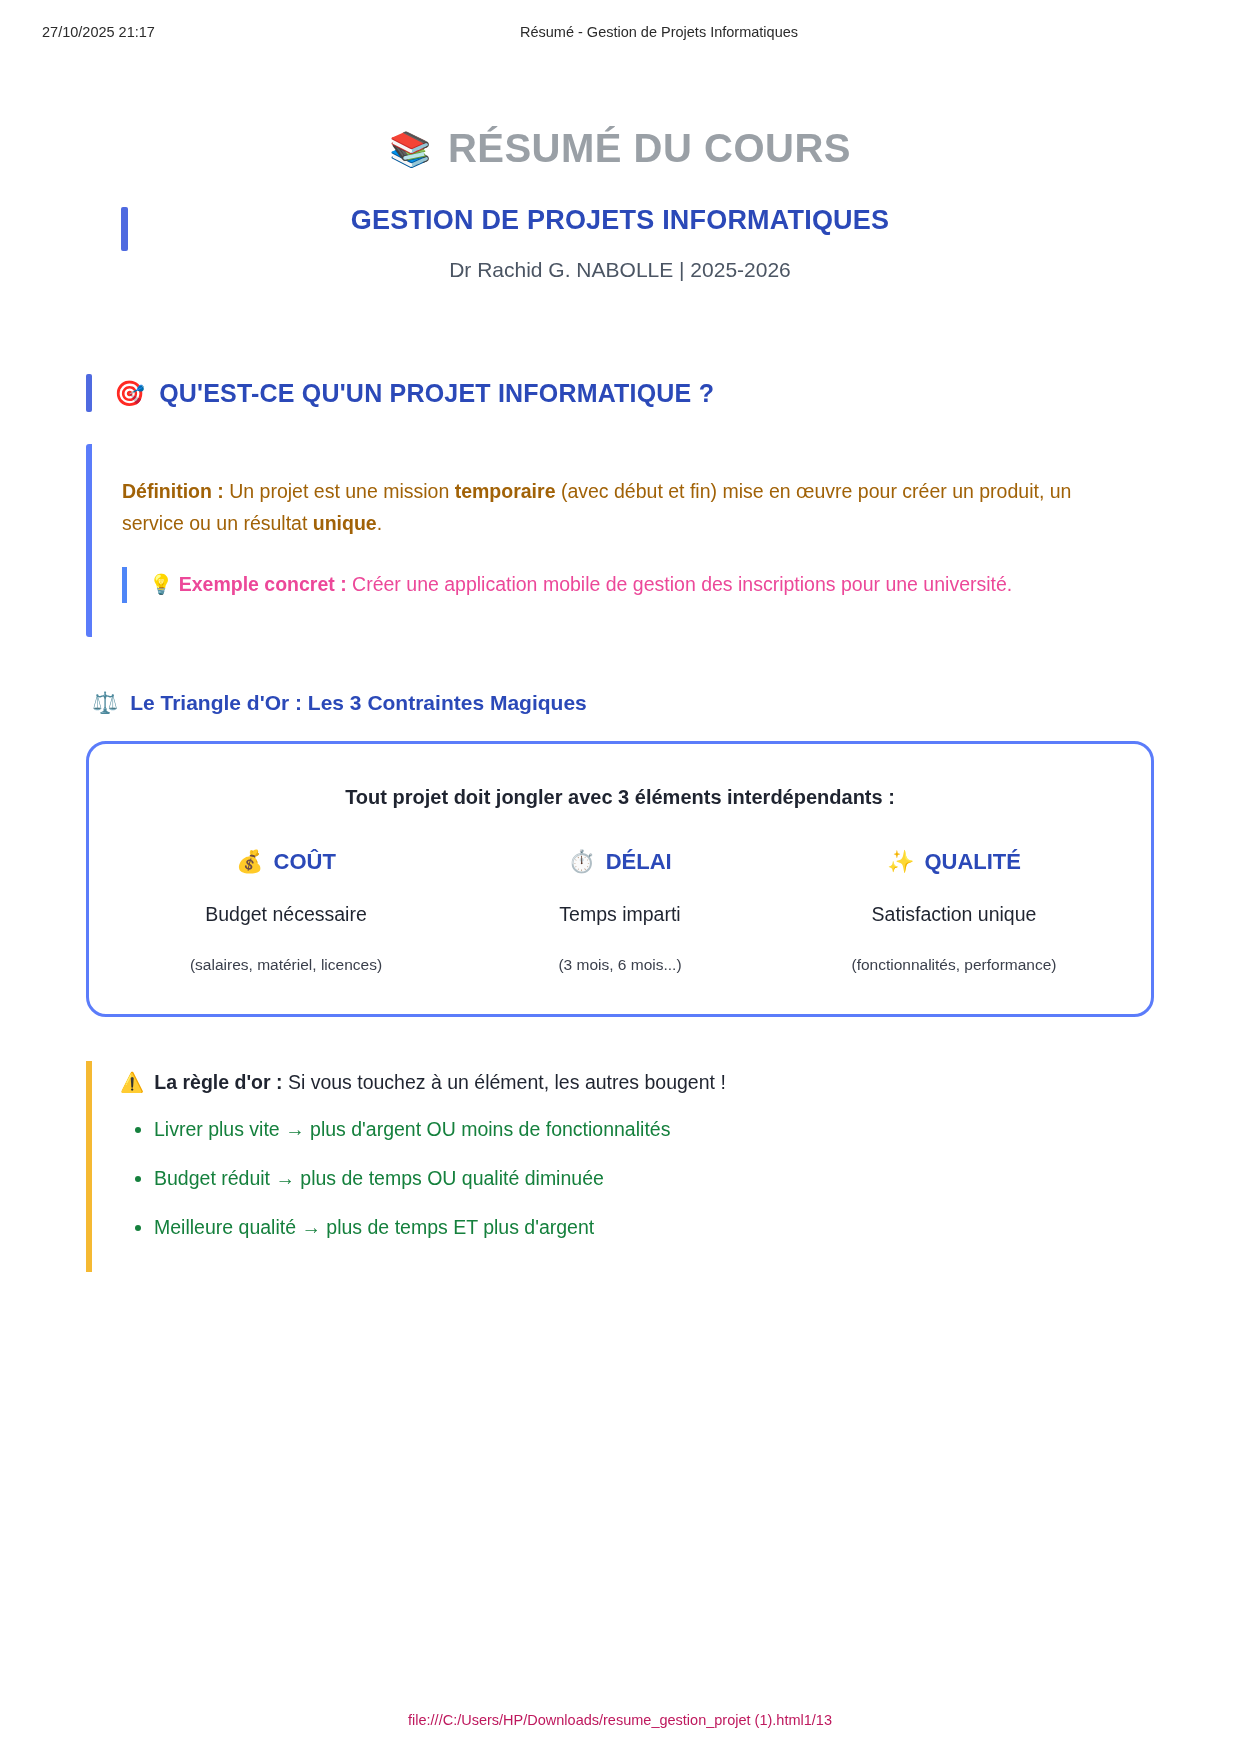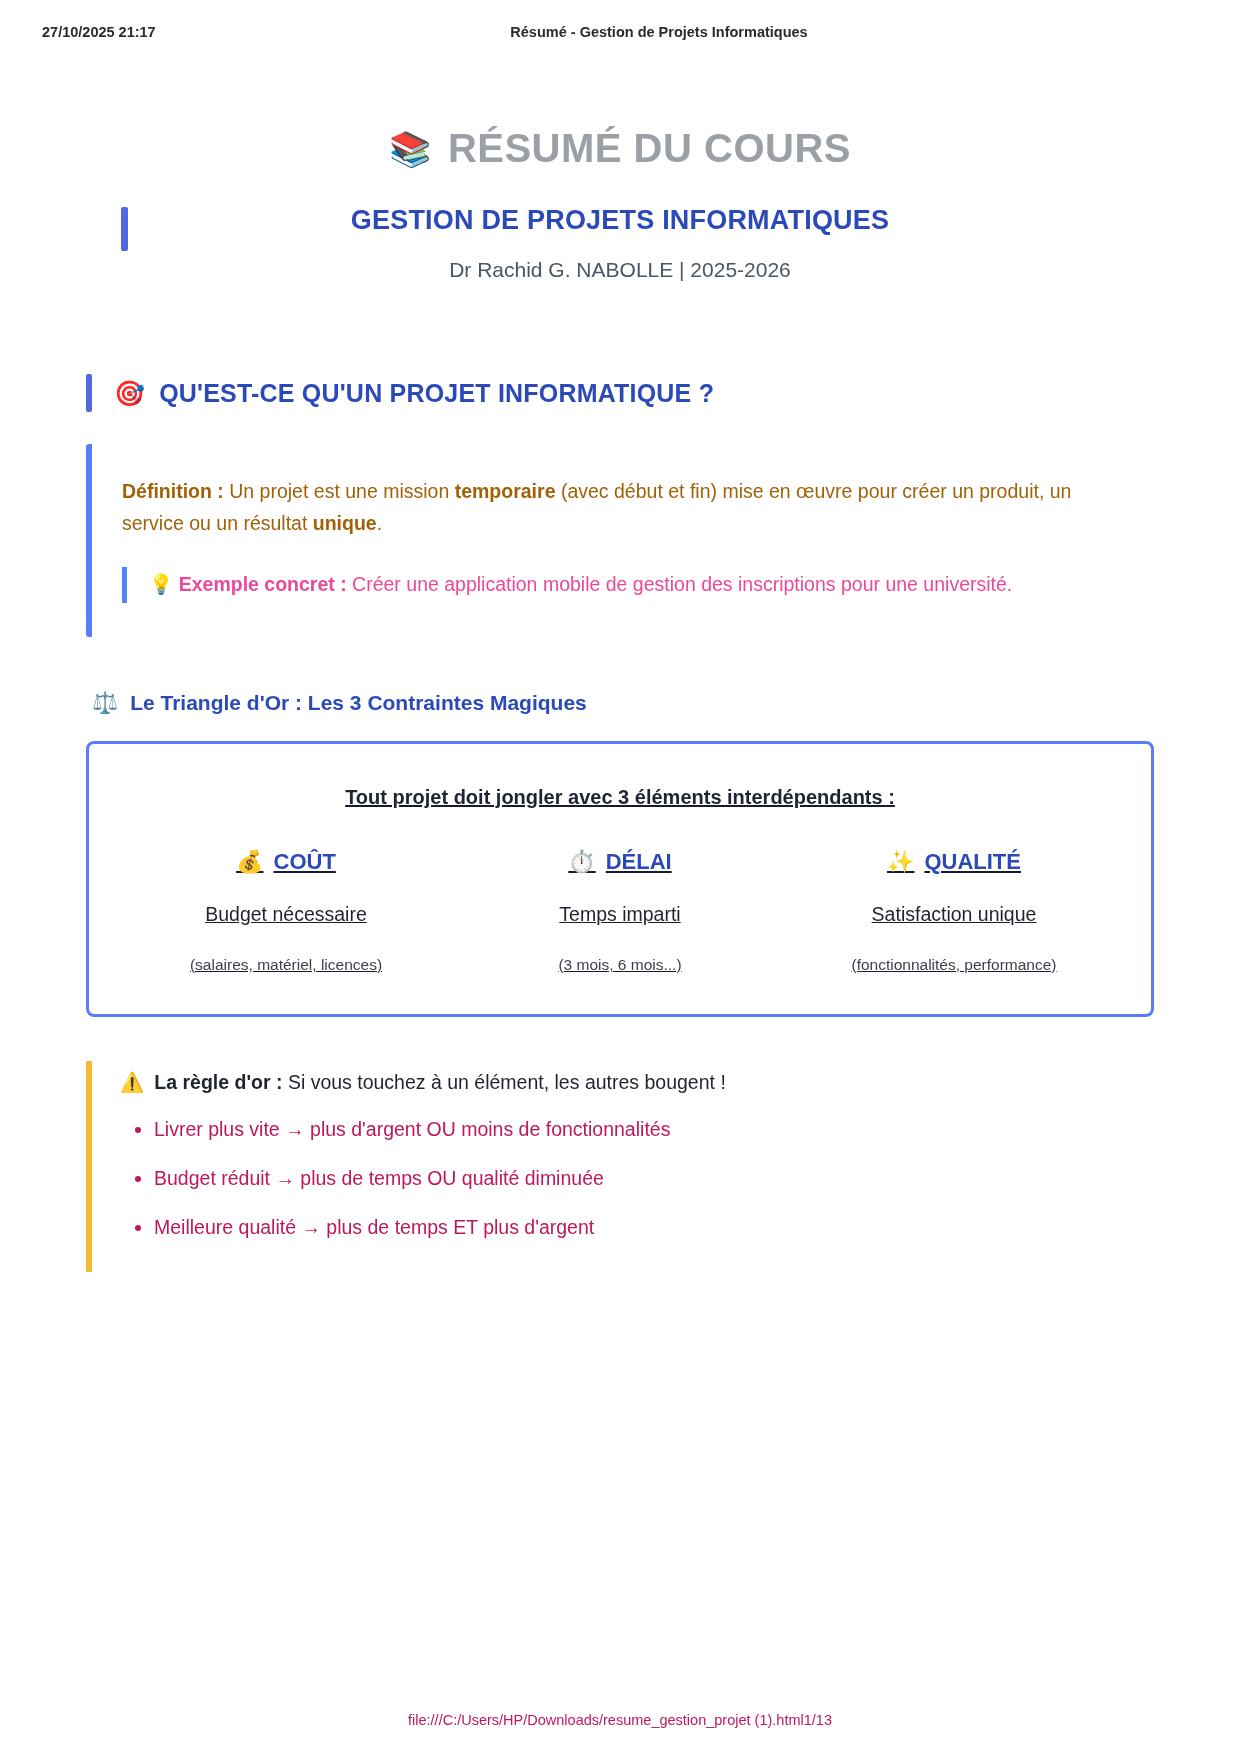--- a/index.html
+++ b/index.html
@@ -22,21 +22,20 @@
     top: 24px;
     left: 0;
     width: 100%;
     display: flex;
     justify-content: space-between;
     padding: 0 42px;
     box-sizing: border-box;
     font-size: 14.5px;
     color: #araraa;
     color: #2b2b2b;
-    font-weight: bold;
   }
   .print-header .ph-center {
     position: absolute;
     left: 0;
     width: 100%;
     text-align: center;
     pointer-events: none;
     margin-left: 39px;
   }
   .print-footer {
@@ -162,24 +161,23 @@
     display: flex;
     align-items: center;
     gap: 12px;
     padding-left: 6px;
   }
 
   
   .triangle-card {
     margin-top: 26px;
     border: 3px solid #5b7cfa;
-    border-radius: 8px;
+    border-radius: 20px;
     padding: 42px 30px 40px 30px;
     box-sizing: border-box;
-    text-decoration: underline;
   }
   .triangle-lead {
     text-align: center;
     font-size: 20px;
     font-weight: bold;
     color: #1f2430;
   }
   .triangle-cols {
     margin-top: 40px;
     display: flex;
@@ -221,21 +219,21 @@
     align-items: baseline;
     gap: 10px;
   }
   .rule-line b { font-weight: bold; }
   .rule-list {
     margin: 22px 0 0 0;
     padding-left: 34px;
   }
   .rule-list li {
     font-size: 19.5px;
-    color: #be185d;
+    color: #15803d;
     margin-bottom: 22px;
     line-height: 1.4;
   }
 </style>
 </head>
 <body>
 
 <div class="print-header">
   <span>27/10/2025 21:17</span>
   <span class="ph-center">Résumé - Gestion de Projets Informatiques</span>

